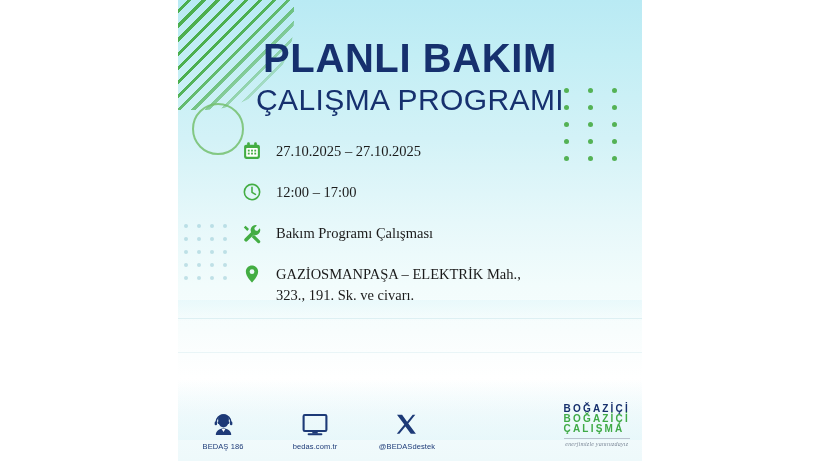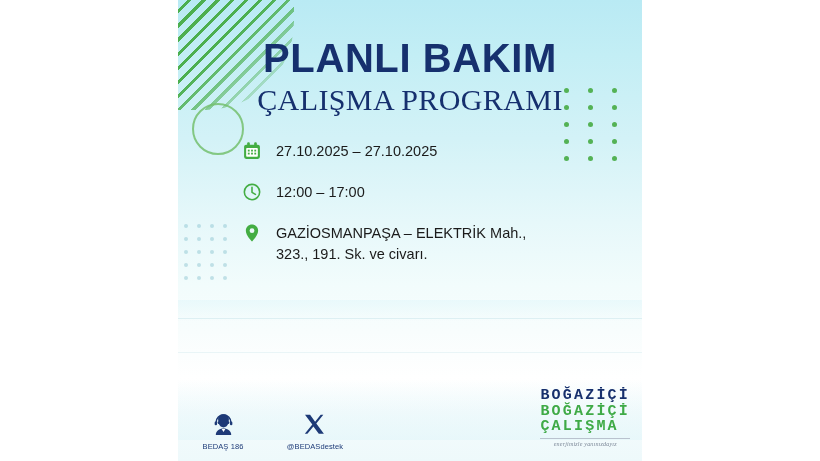--- a/index.html
+++ b/index.html
@@ -130,21 +130,21 @@
     color: #16306e;
     margin: 0;
     font-family: "Liberation Sans", sans-serif;
   }
   .title-sub {
     font-size: 30px;
     font-weight: normal;
     letter-spacing: 0.4px;
     color: #16306e;
     margin: 7px 0 0 0;
-    font-family: Liberation Serif, serif;
+    font-family: Liberation Sans, sans-serif;
   }
 
   
   .info {
     position: absolute;
     left: 62px;
     top: 139px;
     width: 380px;
   }
   .info-row {
@@ -160,21 +160,21 @@
     display: flex;
     align-items: center;
     justify-content: center;
   }
   .info-icon svg { display: block; }
   .info-text {
     font-size: 14.5px;
     color: #1b1b1b;
     line-height: 1.42;
     padding-top: 2px;
-    font-family: Liberation Sans, sans-serif;
+    font-family: Liberation Serif, serif;
   }
   .info-text .line2 { display: block; }
 
   
   .footer {
     position: absolute;
     left: 0;
     bottom: 8px;
     width: 464px;
     height: 58px;
@@ -210,24 +210,24 @@
 
   
   .brand {
     position: absolute;
     right: 12px;
     bottom: 6px;
     text-align: left;
     line-height: 1.04;
   }
   .brand .b-line {
-    font-size: 15px;
+    font-size: 10px;
     font-weight: bold;
     letter-spacing: 2.2px;
-    font-family: Liberation Mono, monospace;
+    font-family: Liberation Sans, sans-serif;
     white-space: nowrap;
   }
   .brand .b1 { color: #17306d; }
   .brand .b2 { color: #3faa46; }
   .brand .b3 { color: #3faa46; }
   .brand .b-tag {
     display: block;
     margin-top: 3px;
     font-size: 6px;
     font-style: italic;
@@ -328,20 +328,32 @@
           <svg width="20" height="20" viewBox="0 0 24 24">
             <circle cx="12" cy="12" r="9.2" fill="none" stroke="#43ad43" stroke-width="1.9"></circle>
             <path d="M12 6.3 V12.4 L16.1 14.9" fill="none" stroke="#43ad43" stroke-width="1.9" stroke-linecap="round" stroke-linejoin="round"></path>
           </svg>
         </span>
         <span class="info-text">
           <span>12:00 – 17:00</span>
         </span>
       </div>
 
+      <div class="info-row">
+        <span class="info-icon">
+          <svg width="21" height="21" viewBox="0 0 24 24">
+            <path d="M15.4 2.4a5.6 5.6 0 0 0-5 8.1L3.2 17.7a2.1 2.1 0 0 0 3 3l7.2-7.2a5.6 5.6 0 0 0 7-7.4l-3 3-2.6-.7-.7-2.6 3-3a5.7 5.7 0 0 0-1.7-.4z" fill="#43ad43"></path>
+            <path d="M4.1 3.0 L8.0 6.9 L6.0 9.0 L2.1 5.0 Z" fill="#43ad43"></path>
+            <path d="M13.6 13.3 L20.6 20.3 A1.9 1.9 0 0 1 18.0 22.9 L11.0 15.9 Z" fill="#43ad43"></path>
+          </svg>
+        </span>
+        <span class="info-text">
+          <span>Bakım Programı Çalışması</span>
+        </span>
+      </div>
 
       <div class="info-row">
         <span class="info-icon">
           <svg width="20" height="20" viewBox="0 0 24 24">
             <path d="M12 1.8c-4.1 0-7.4 3.3-7.4 7.4 0 5.5 7.4 13.0 7.4 13.0s7.4-7.5 7.4-13.0c0-4.1-3.3-7.4-7.4-7.4z" fill="#43ad43"></path>
             <circle cx="12" cy="9.2" r="2.9" fill="#eaf8f9"></circle>
           </svg>
         </span>
         <span class="info-text">
           <span>GAZİOSMANPAŞA – ELEKTRİK Mah.,</span>
@@ -362,20 +374,30 @@
               <path d="M4.6 22.0c0-3.6 3.3-6.2 7.4-6.2s7.4 2.6 7.4 6.2z" fill="#1d3a77"></path>
               <path d="M5.0 9.8a7.0 7.0 0 0 1 14.0 0" fill="none" stroke="#1d3a77" stroke-width="1.5"></path>
               <rect x="3.5" y="9.2" width="2.3" height="3.6" rx="1.1" fill="#1d3a77"></rect>
               <rect x="18.2" y="9.2" width="2.3" height="3.6" rx="1.1" fill="#1d3a77"></rect>
               <path d="M10.2 16.2 L12 19.2 L13.8 16.2" fill="#ffffff"></path>
             </svg>
           </span>
           <span class="clabel">BEDAŞ 186</span>
         </div>
 
+        <div class="contact">
+          <span class="glyph">
+            <svg width="26" height="24" viewBox="0 0 26 24">
+              <rect x="1.6" y="2.0" width="22.8" height="16.0" rx="1.2" fill="none" stroke="#1d3a77" stroke-width="2.1"></rect>
+              <rect x="10.3" y="18.0" width="5.4" height="2.6" fill="#1d3a77"></rect>
+              <rect x="5.6" y="20.3" width="14.8" height="2.0" rx="1.0" fill="#1d3a77"></rect>
+            </svg>
+          </span>
+          <span class="clabel">bedas.com.tr</span>
+        </div>
 
         <div class="contact">
           <span class="glyph">
             <svg width="24" height="24" viewBox="0 0 24 24">
               <path d="M2.0 1.8h5.1l5.0 6.9 5.6-6.9h2.6l-7.0 8.6 7.6 10.4h-5.1l-5.4-7.4-6.0 7.4H1.8l7.5-9.2z" fill="#1d3a77"></path>
             </svg>
           </span>
           <span class="clabel">@BEDASdestek</span>
         </div>
 

